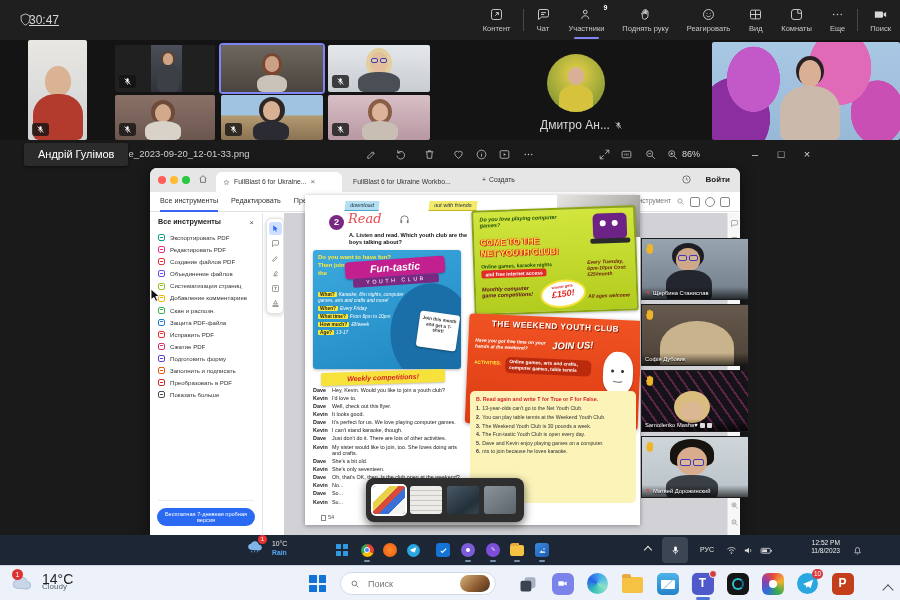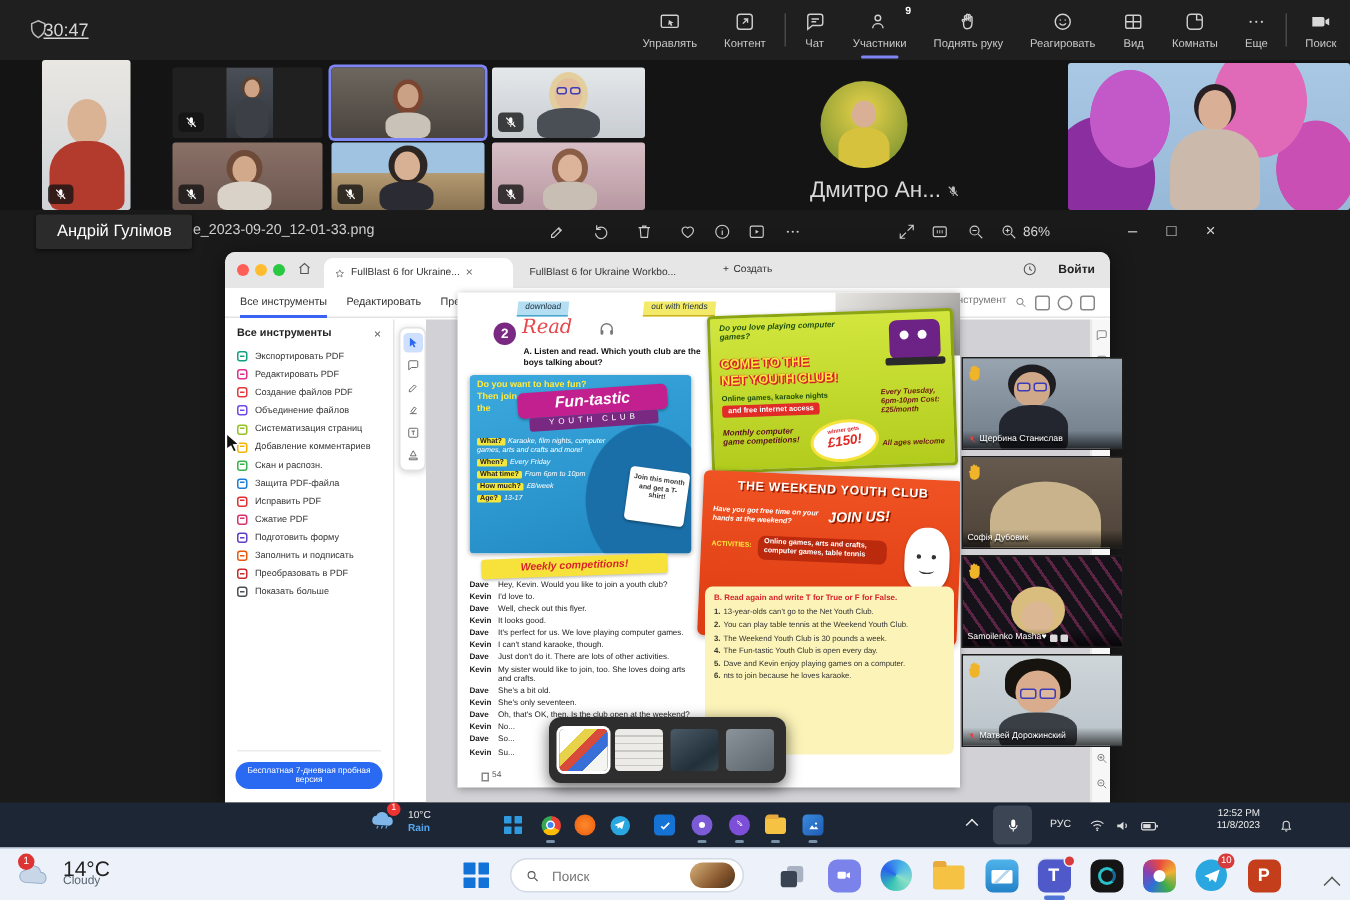--- a/index.html
+++ b/index.html
@@ -27,21 +27,21 @@
   .vtile{position:absolute;overflow:hidden;border-radius:2px;}
   .vtile.active{box-shadow:0 0 0 2px #7f85f5;}
   .hd,.hr,.bd,.gl{position:absolute;}
   .hr{border-radius:50%;}
   .hd{border-radius:50% 50% 46% 46%;}
   .bd{border-radius:45% 45% 6px 6px;}
   .gl{border:1px solid #3c3cb8;border-radius:2px;background:rgba(255,255,255,.15);}
   .micb{position:absolute;left:4px;bottom:4px;width:17px;height:13px;background:rgba(18,18,18,.78);
         border-radius:3px;display:flex;align-items:center;justify-content:center;}
   .avatar{position:absolute;border-radius:50%;overflow:hidden;}
-  .avlabel{position:absolute;display:flex;align-items:center;gap:4px;color:#d8d8d8;font-size:15px;}
+  .avlabel{position:absolute;display:flex;align-items:center;gap:4px;color:#d8d8d8;font-size:12px;}
 
   
   .share{position:absolute;left:0;top:140px;width:900px;height:425px;background:#1a1a1a;}
   .pbarbtn{position:absolute;left:66px;top:4px;width:27px;height:21px;background:#2d2d2d;border-radius:4px;
         display:flex;align-items:center;justify-content:center;}
   .fname{position:absolute;left:108px;top:8px;font-size:9.5px;color:#cfcfcf;}
   .pico{position:absolute;top:6px;width:16px;height:16px;display:flex;align-items:center;justify-content:center;}
   .pico svg{stroke:#cfcfcf;fill:none;stroke-width:1.4;width:13px;height:13px;}
   .ztext{position:absolute;left:682px;top:9px;font-size:9px;color:#dadada;}
   .wglyph{position:absolute;top:4px;width:20px;height:20px;color:#d8d8d8;font-size:11px;text-align:center;line-height:20px;}
@@ -275,27 +275,20 @@
     <span class="shield">
       <svg width="15" height="15" viewBox="0 0 24 24">
           <path d="M12 3l7 3v5c0 5-3.5 8-7 10-3.5-2-7-5-7-10V6z" fill="none" stroke="#bbb" stroke-width="1.6"></path>
         </svg>
     </span>
     <span class="timer">30:47</span>
 
     <div class="controls">
       <div class="ctrl">
         <svg viewBox="0 0 24 24">
-            <rect x="3" y="5" width="18" height="13" rx="1.5"></rect>
-            <path d="M11 10l5 3-2.2.6 1 2.2-1.6.8-1-2.2-1.8 1.4z" fill="#d0d0d0" stroke="none"></path>
-          </svg>
-        <span>Управлять</span>
-      </div>
-      <div class="ctrl">
-        <svg viewBox="0 0 24 24">
             <rect x="4" y="4" width="16" height="16" rx="3"></rect>
             <path d="M10 14l5-5M11 9h4v4"></path>
           </svg>
         <span>Контент</span>
       </div>
       <div class="vdiv"></div>
       <div class="ctrl">
         <svg viewBox="0 0 24 24">
             <path d="M4 6.5A2.5 2.5 0 0 1 6.5 4h11A2.5 2.5 0 0 1 20 6.5v7a2.5 2.5 0 0 1-2.5 2.5H9l-5 4z"></path>
             <path d="M8 9h8M8 12h5"></path>

